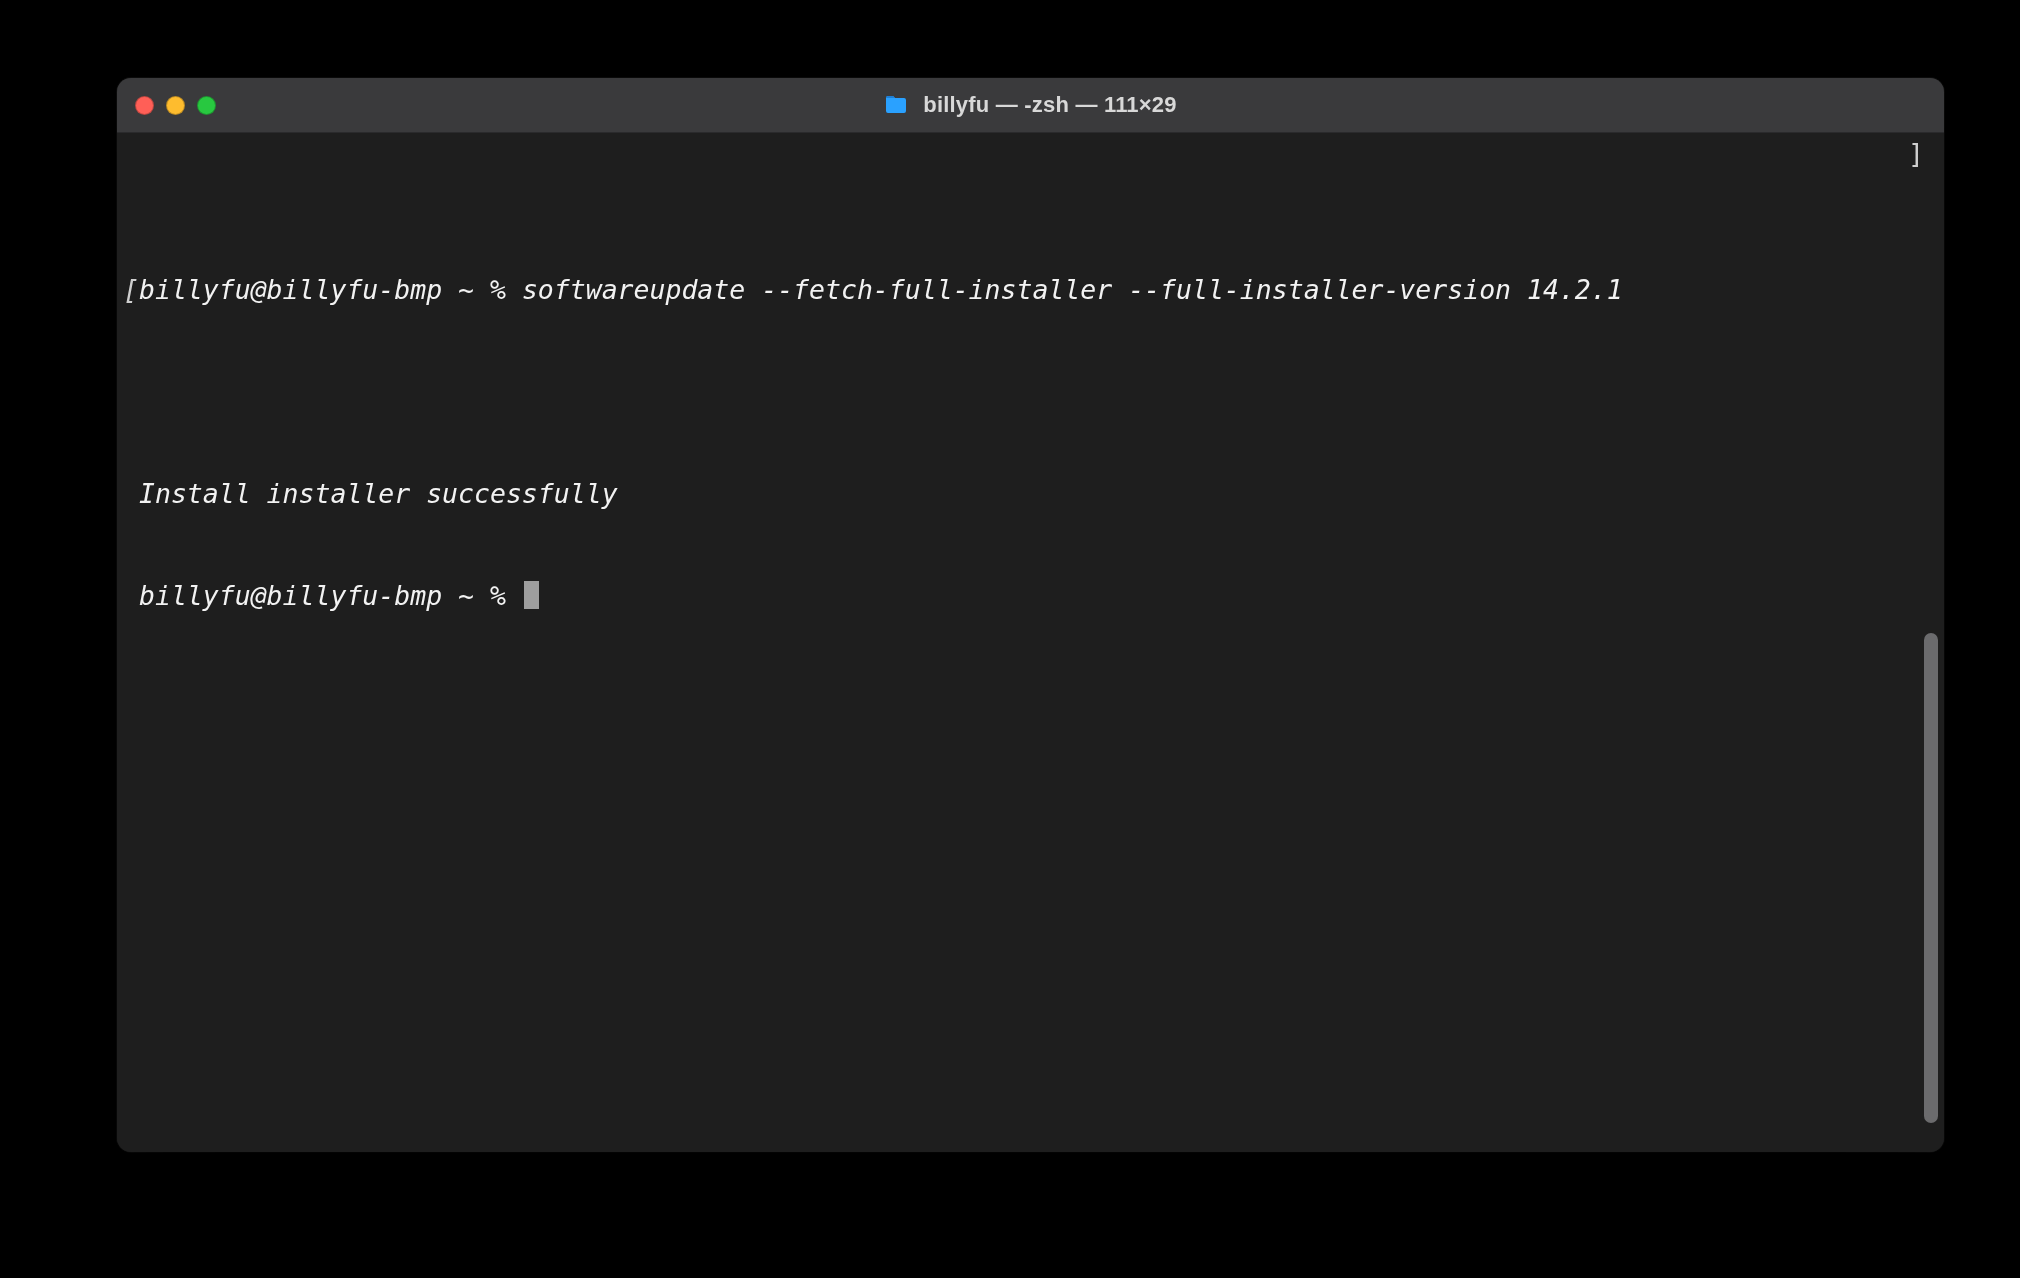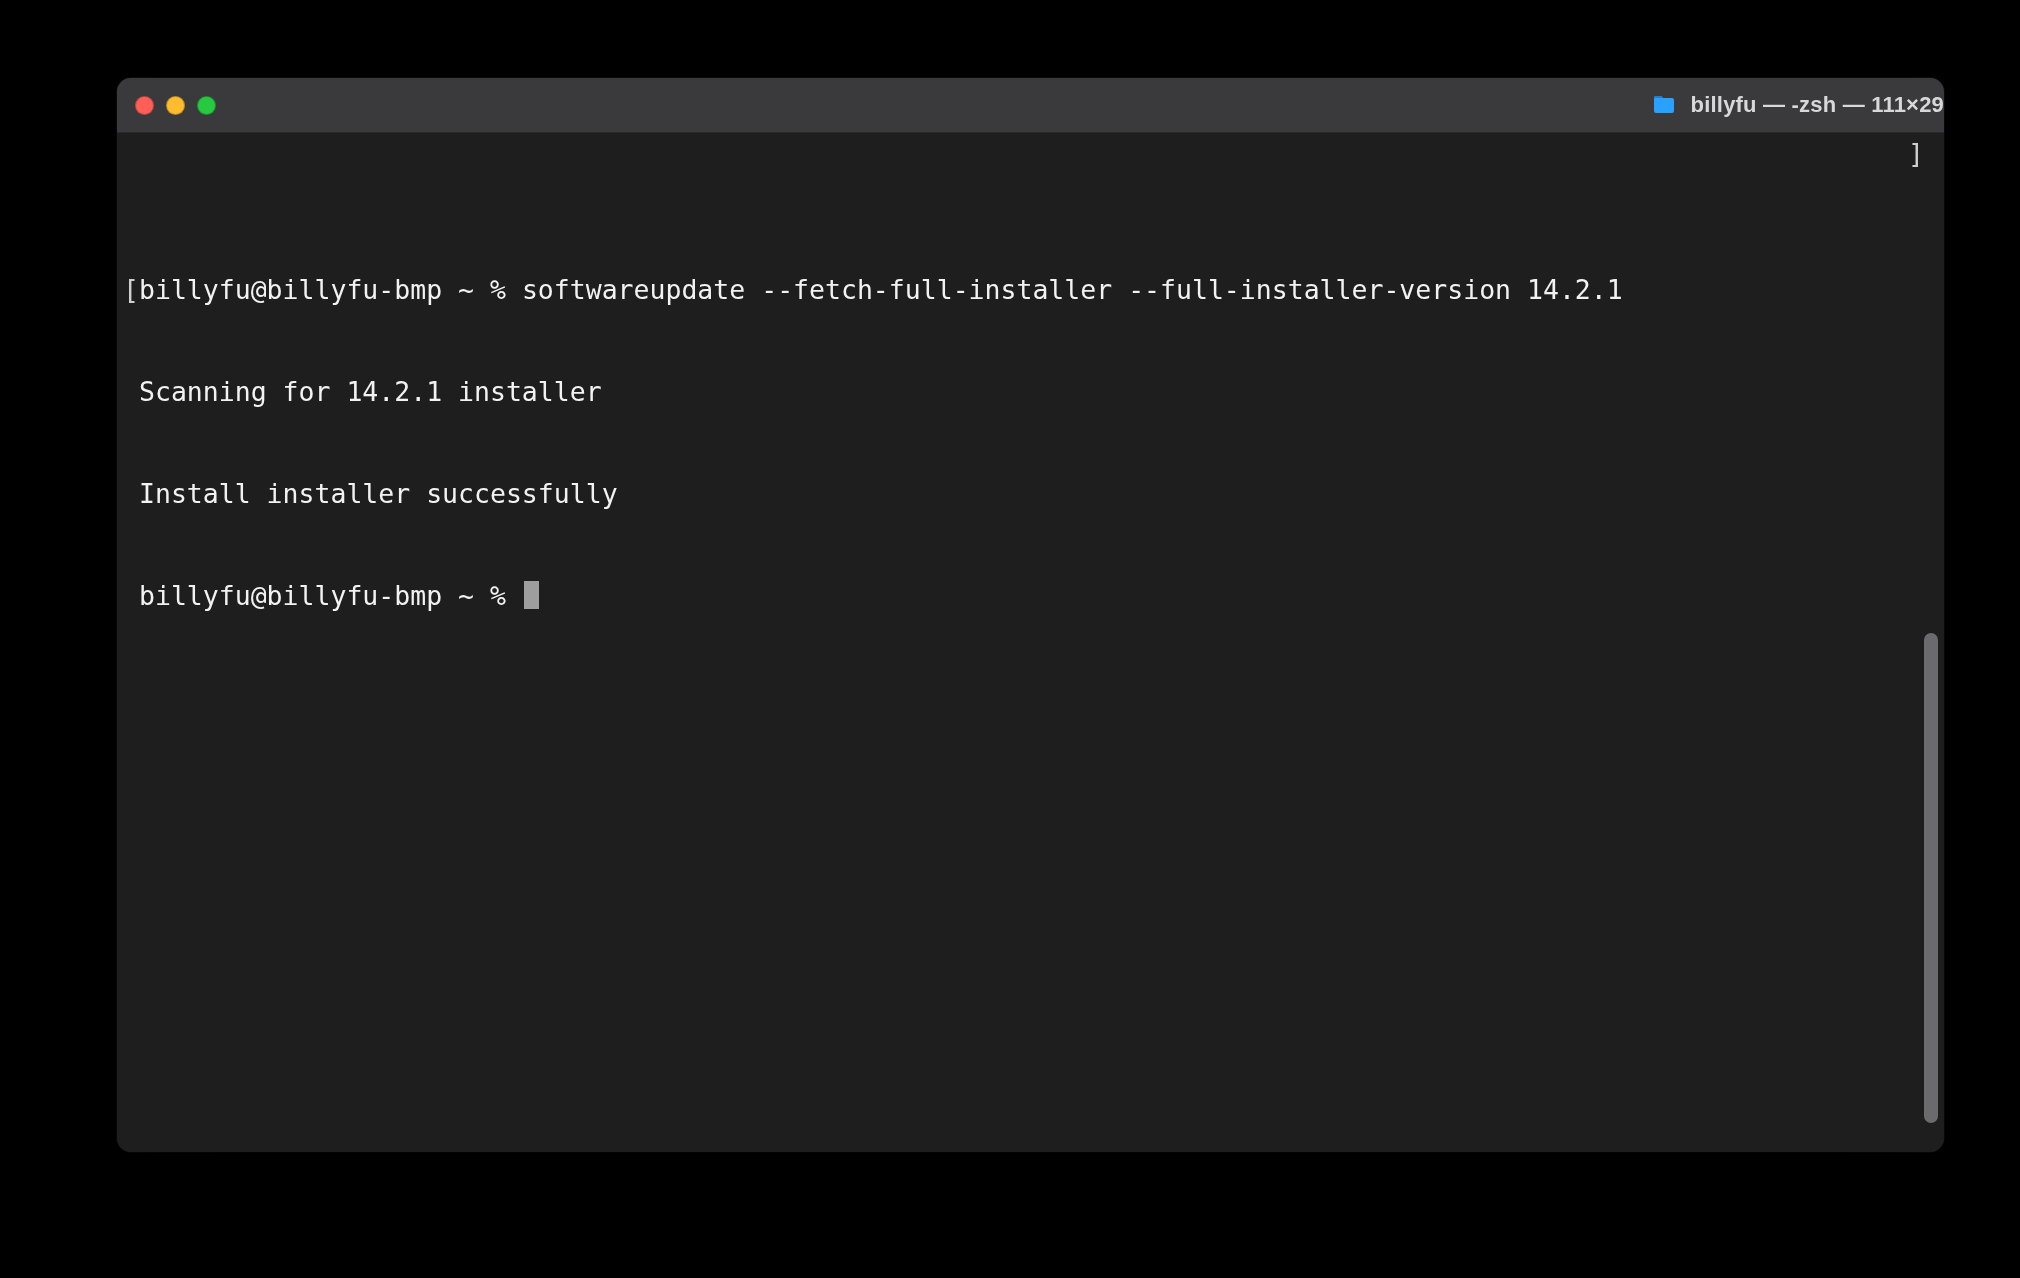--- a/index.html
+++ b/index.html
@@ -49,21 +49,21 @@
     border-radius: 50%;
     border: 1px solid rgba(0,0,0,0.25);
   }
   .tl-close    { background: #ff5f57; }
   .tl-min      { background: #febc2e; }
   .tl-max      { background: #28c840; }
   .title-center {
     position: absolute;
     left: 0; right: 0;
     display: flex;
-    justify-content: flex-end;
+    justify-content: center;
     align-items: center;
     gap: 15px;
     pointer-events: none;
   }
   .folder-icon {
     width: 24px;
     height: 20px;
     position: relative;
   }
   .folder-icon svg { display: block; }
@@ -78,21 +78,21 @@
     flex: 1;
     background: #1e1e1e;
     position: relative;
     padding: 4px 6px 6px 6px;
     font-size: 26.5px;
     line-height: 34px;
     color: #f2f2f2;
     white-space: pre;
     font-weight: 500;
   }
-  .lines { position: relative; }
+  .lines { position: relative; font-style: italic; }
   .line { display: block; }
   .bracket { color: #cfcfcf; }
   .cursor-block {
     display: inline-block;
     width: 15px;
     height: 28px;
     background: #9e9e9e;
     vertical-align: -4px;
     margin-left: 2px;
   }
@@ -140,21 +140,21 @@
             <path d="M2 3 a2 2 0 0 1 2-2 h5 l2 2 H2 Z" fill="#1e7fd6"></path>
           </svg>
         </span>
         <span class="window-title">billyfu — -zsh — 111×29</span>
       </div>
     </div>
 
     <div class="terminal-body">
       <div class="lines">
         <span class="line"><span class="bracket">[</span><span>billyfu@billyfu-bmp ~ % </span><span>softwareupdate --fetch-full-installer --full-installer-version 14.2.1</span></span>
-        <span class="line"><span> </span><span>Scanning for 14.2.1 installer</span></span>
+        <span class="line"><span> </span></span>
         <span class="line"><span> </span><span>Install installer successfully</span></span>
         <span class="line"><span> </span><span>billyfu@billyfu-bmp ~ % </span><span class="cursor-block"></span></span>
       </div>
       <span class="right-bracket">]</span>
 
       <div class="scrollbar-track">
         <div class="scrollbar-thumb"></div>
       </div>
     </div>
 

